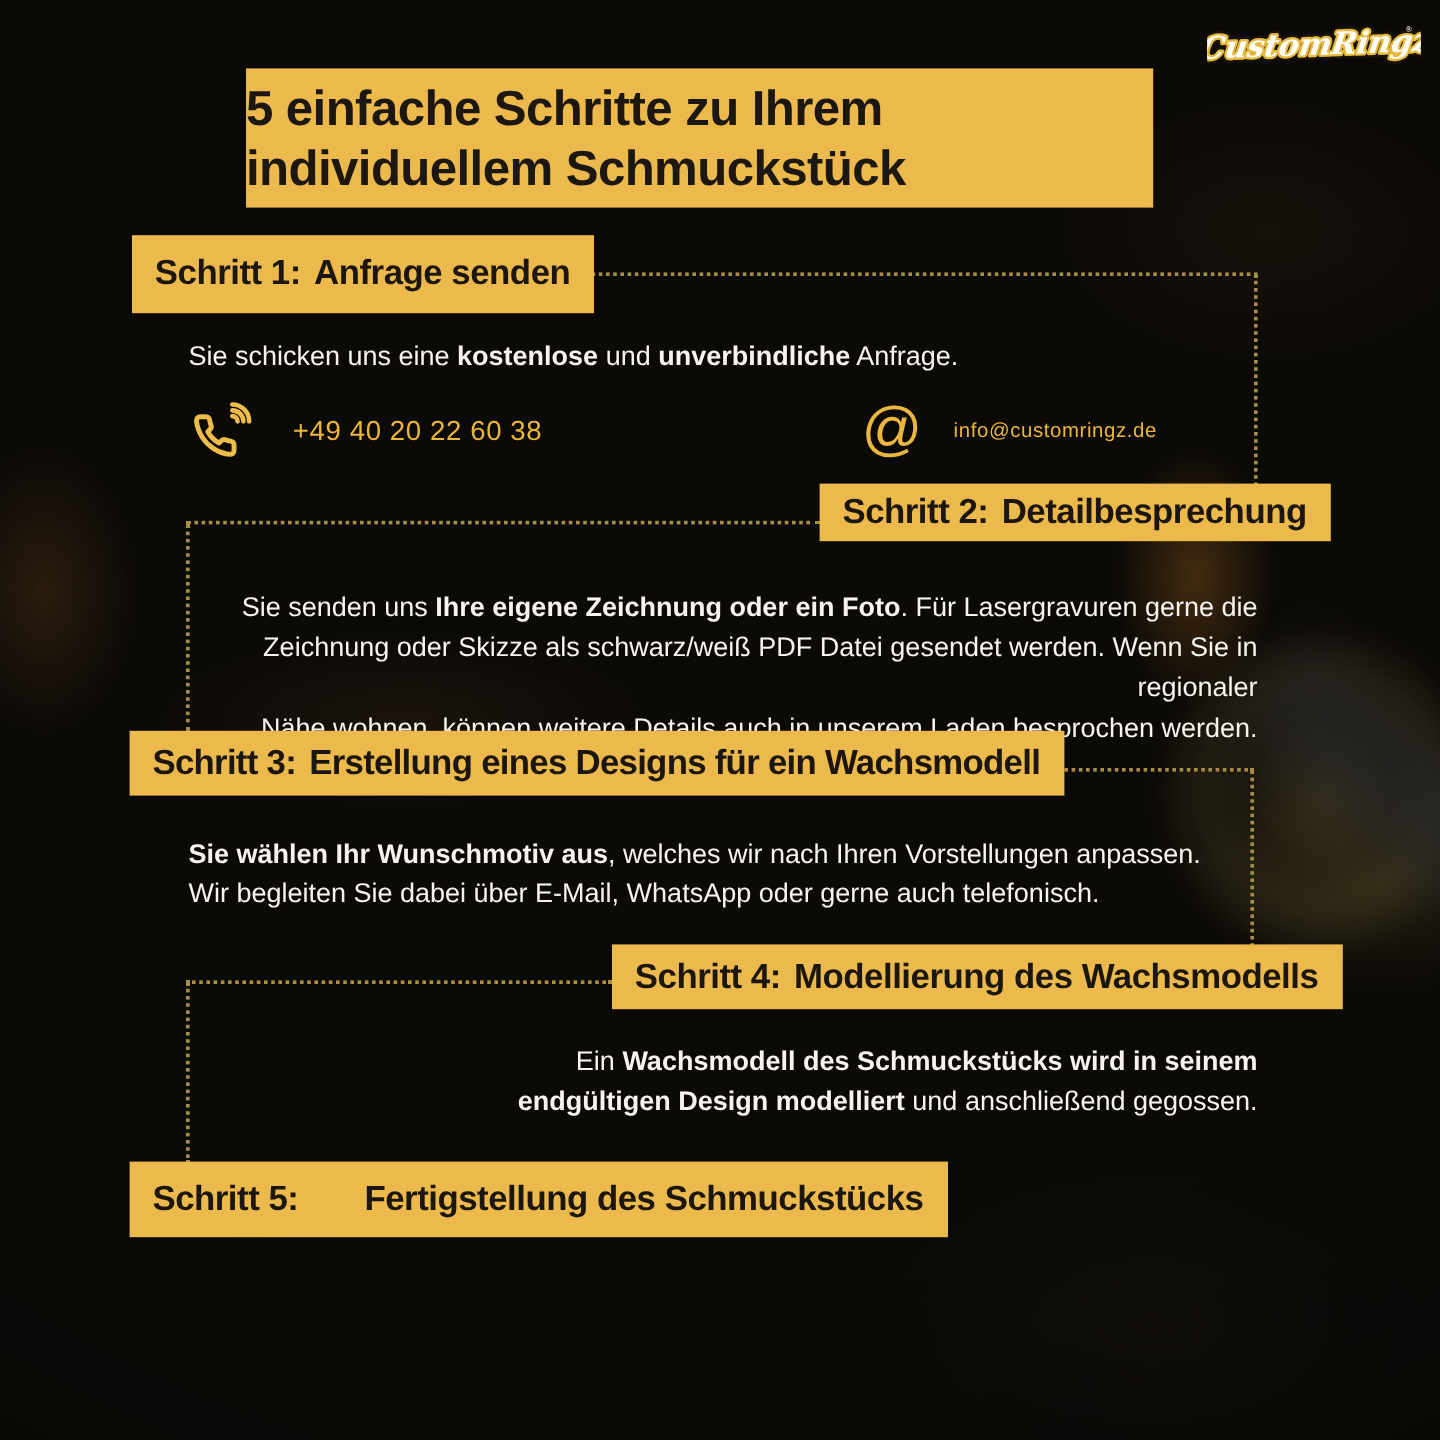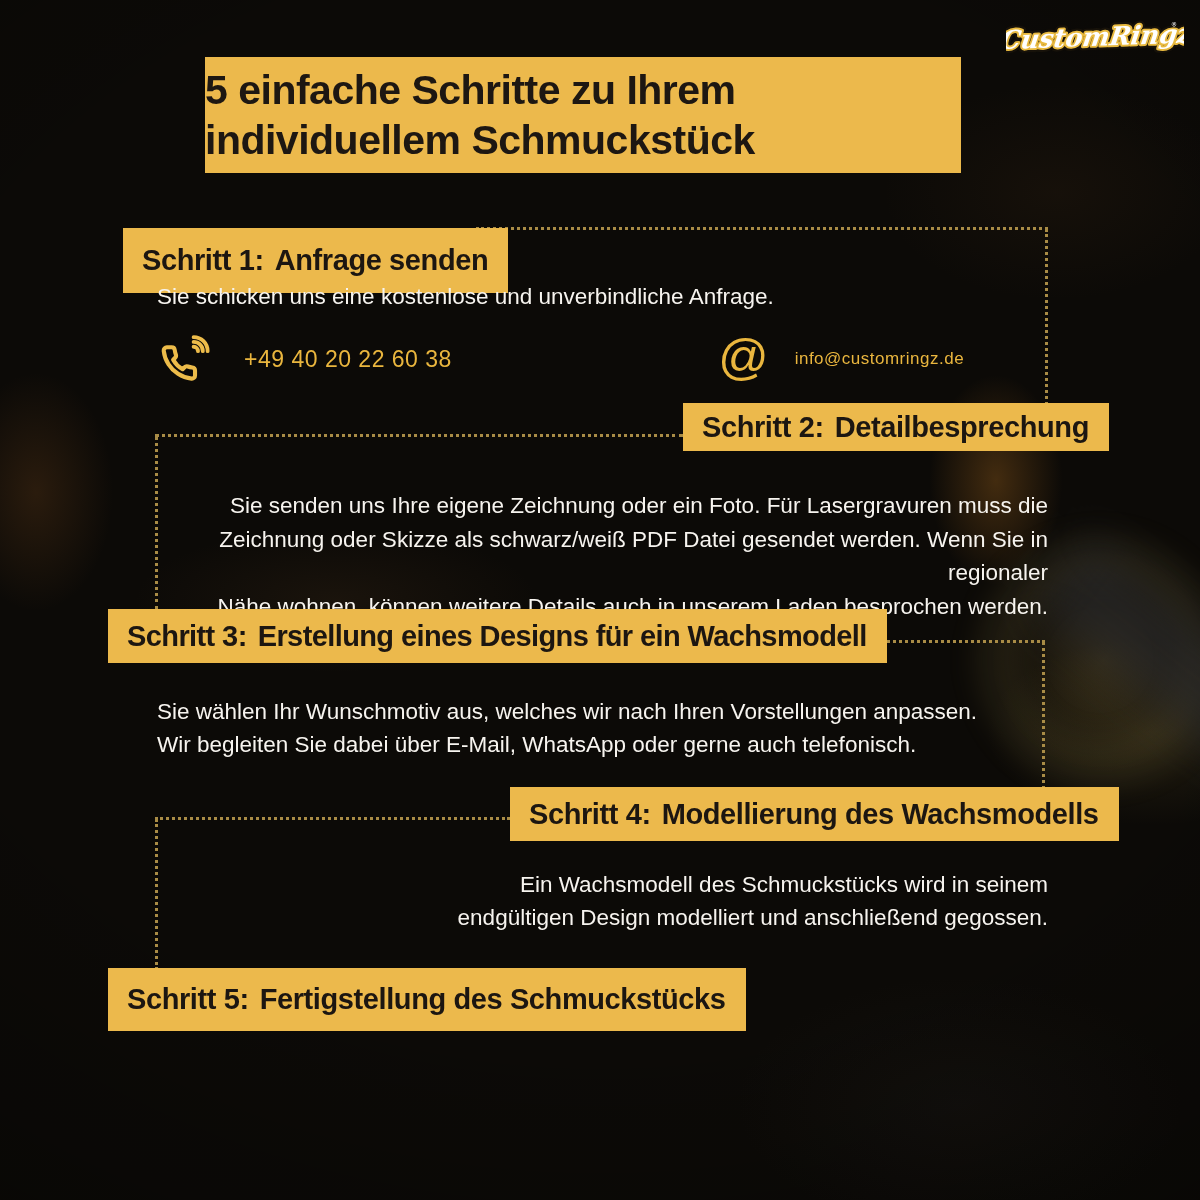--- a/index.html
+++ b/index.html
@@ -34,21 +34,21 @@
     font-weight:bold; font-size:41px; line-height:50px; letter-spacing:-0.5px;
   }
   .step-box {
     position:absolute; background:var(--accent); color:#1c1611;
     display:inline-flex; align-items:center; white-space:nowrap;
     font-size:29px; padding:0 20px 0 19px; letter-spacing:-0.4px;
   }
   .step-box .pre { font-weight:bold; margin-right:11px; }
   .step-box .nm { font-weight:bold; }
   .body-text { position:absolute; color:#f7f4ef; font-size:22.5px; line-height:32.5px; }
-  .body-text .b { font-weight:normal;margin-top:36px; }
+  .body-text .b { font-weight:bold;margin-top:36px; }
   .ralign { text-align:right; }
   .conn { position:absolute; pointer-events:none; }
   .conn.h { border-top:3px dotted var(--dots); }
   .conn.v { border-left:3px dotted var(--dots); }
   .contact-row { position:absolute; left:156px; top:327px; height:64px; display:flex; align-items:center; }
   .gold { color:var(--gold); }
   .phone-num { font-size:23px; margin-left:32px; letter-spacing:0.5px; }
   .at-glyph { font-size:50px; font-weight:normal; margin-left:266px; line-height:50px; transform:translateY(-2px); }
   .email { font-size:17px; margin-left:26px; letter-spacing:0.5px; }
   .logo { position:absolute; right:16px; top:12px; width:178px; height:52px; }
@@ -79,21 +79,21 @@
         <text x="138" y="-30" font-family="DejaVu Sans, sans-serif" font-size="11" fill="#ffffff">®</text>
       </g>
     </svg>
   </div>
 
   <div class="title-box">
     <div>5 einfache Schritte zu Ihrem</div>
     <div>individuellem Schmuckstück</div>
   </div>
 
-  <div class="step-box" style="left:123px; top:196px; min-width:366px; height:65px;margin-top:32px;">
+  <div class="step-box" style="left:110px; top:196px; min-width:366px; height:65px;">
     <span class="pre">Schritt 1:</span>
     <span class="nm">Anfrage senden</span>
   </div>
   <div class="body-text" style="left:157px; top:281px;">
     <div><span>Sie schicken uns eine </span><span class="b">kostenlose</span><span> und </span><span class="b">unverbindliche</span><span> Anfrage.</span></div>
   </div>
 
   <div class="contact-row">
     <svg viewBox="0 0 64 64" width="56" height="58">
       <g fill="none" stroke="#edbc4a" stroke-linecap="round" stroke-linejoin="round">
@@ -106,21 +106,21 @@
     <span class="gold phone-num">+49 40 20 22 60 38</span>
     <span class="gold at-glyph">@</span>
     <span class="gold email">info@customringz.de</span>
   </div>
 
   <div class="step-box" style="left:683px; top:403px; min-width:405px; height:48px;">
     <span class="pre">Schritt 2:</span>
     <span class="nm">Detailbesprechung</span>
   </div>
   <div class="body-text ralign" style="left:152px; top:489px; width:896px; line-height:33.5px;">
-    <div><span>Sie senden uns </span><span class="b">Ihre eigene Zeichnung oder ein Foto</span><span>. Für Lasergravuren muss die</span></div>
+    <div><span>Sie senden uns </span><span class="b">Ihre eigene Zeichnung oder ein Foto</span><span>. Für Lasergravuren gerne die</span></div>
     <div><span>Zeichnung oder Skizze als schwarz/weiß PDF Datei gesendet werden. Wenn Sie in regionaler</span></div>
     <div><span>Nähe wohnen, können weitere Details auch in unserem Laden besprochen werden.</span></div>
   </div>
 
   <div class="step-box" style="left:108px; top:609px; min-width:752px; height:54px; letter-spacing:-0.6px;">
     <span class="pre">Schritt 3:</span>
     <span class="nm">Erstellung eines Designs für ein Wachsmodell</span>
   </div>
   <div class="body-text" style="left:157px; top:696px;">
     <div><span class="b">Sie wählen Ihr Wunschmotiv aus</span><span>, welches wir nach Ihren Vorstellungen anpassen.</span></div>
@@ -129,18 +129,18 @@
 
   <div class="step-box" style="left:510px; top:787px; min-width:578px; height:54px;">
     <span class="pre">Schritt 4:</span>
     <span class="nm">Modellierung des Wachsmodells</span>
   </div>
   <div class="body-text ralign" style="left:152px; top:869px; width:896px;">
     <div><span>Ein </span><span class="b">Wachsmodell des Schmuckstücks wird in seinem</span></div>
     <div><span class="b">endgültigen Design modelliert</span><span> und anschließend gegossen.</span></div>
   </div>
 
-  <div class="step-box" style="left:108px; top:968px; min-width:600px; height:63px;">
+  <div class="step-box" style="left:108px; top:968px; min-width:600px; height:63px;gap:44px;">
     <span class="pre">Schritt 5:</span>
     <span class="nm">Fertigstellung des Schmuckstücks</span>
   </div>
 
 </div>
 
 </body></html>

